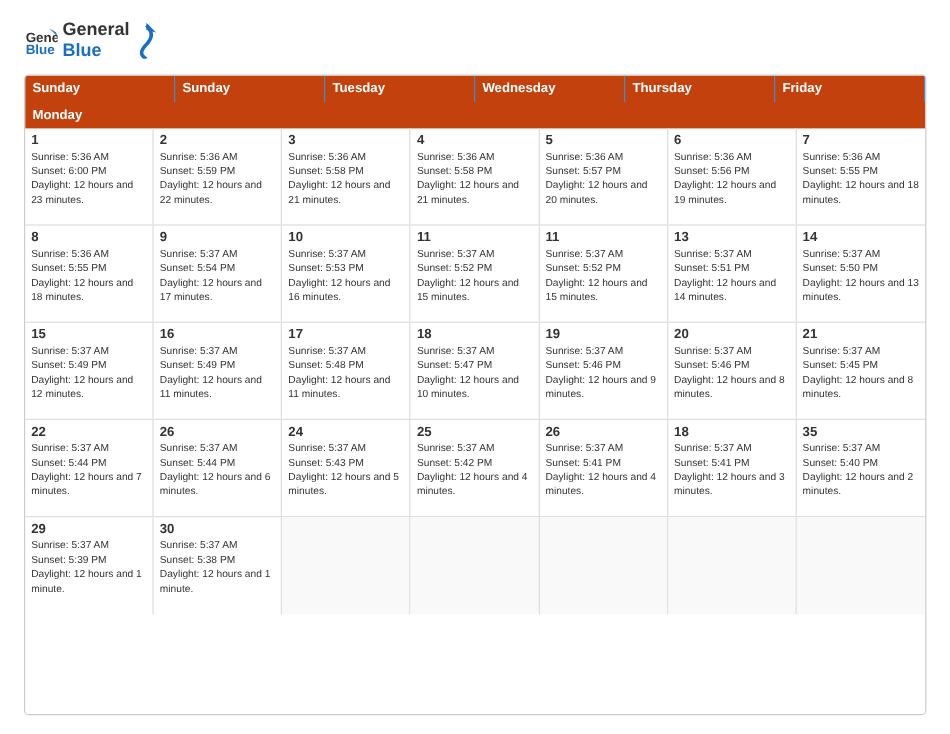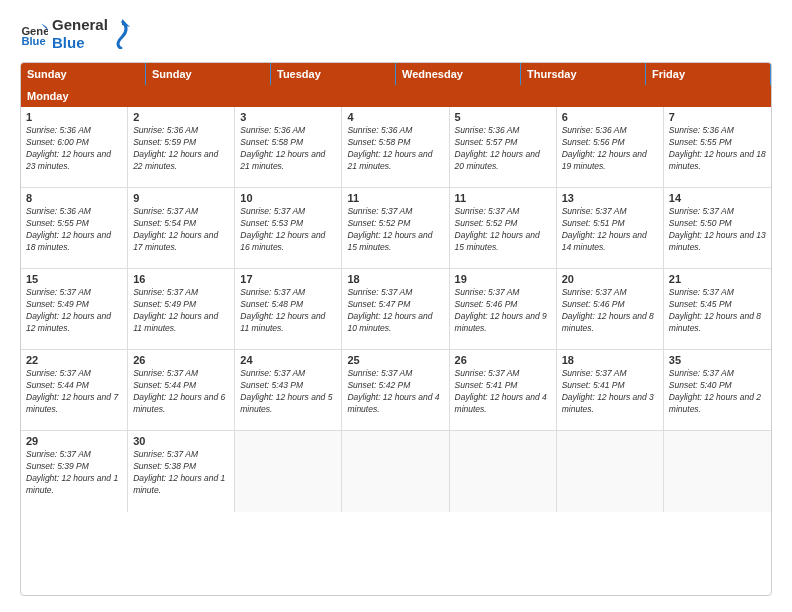--- a/index.html
+++ b/index.html
@@ -94,21 +94,20 @@
     .day-number {
       font-size: 11px;
       font-weight: bold;
       margin-bottom: 2px;
       display: block;
     }
     .day-info {
       font-size: 8.5px;
       line-height: 1.4;
       color: #333;
-      font-style: italic;
     }
   </style>
 </head>
 <body>
 
 <div class="page">
   <div class="header">
     <div class="logo">
       <svg class="logo-icon" viewBox="0 0 40 40">
         <text x="2" y="22" font-size="16" font-weight="bold" fill="#333">General</text>

